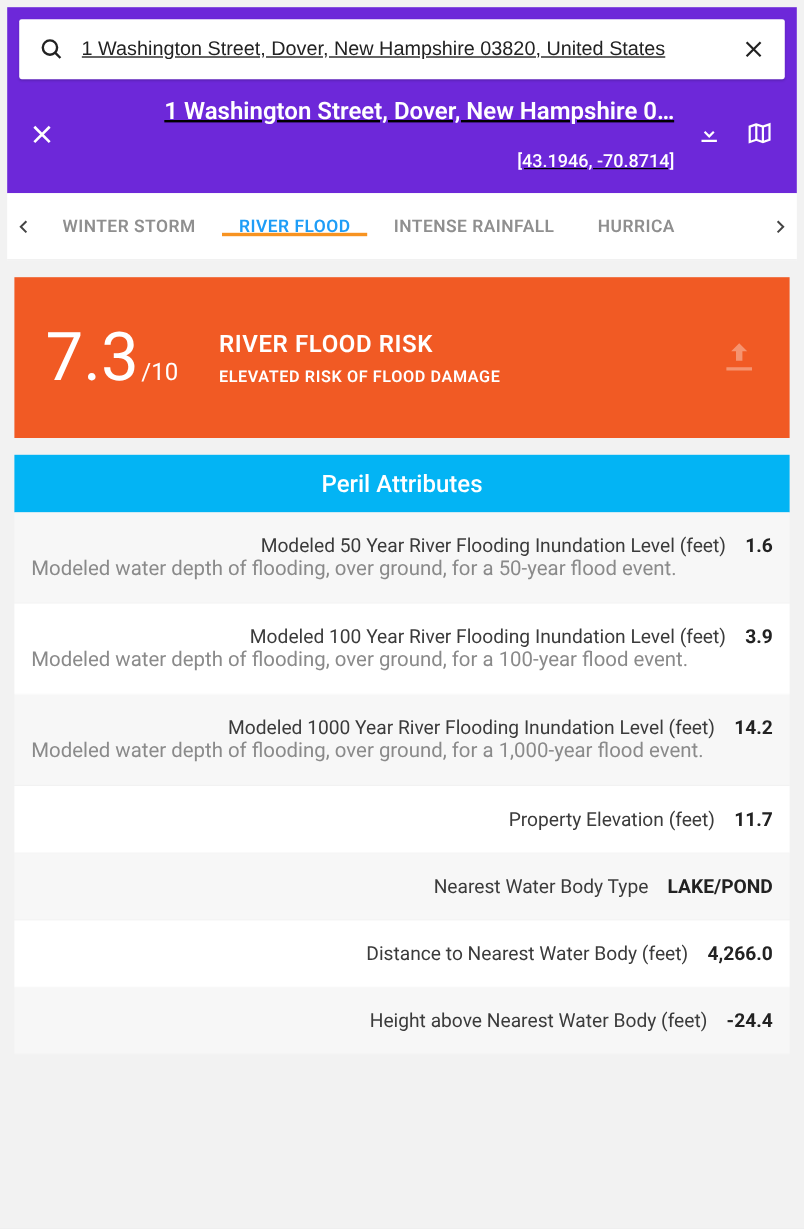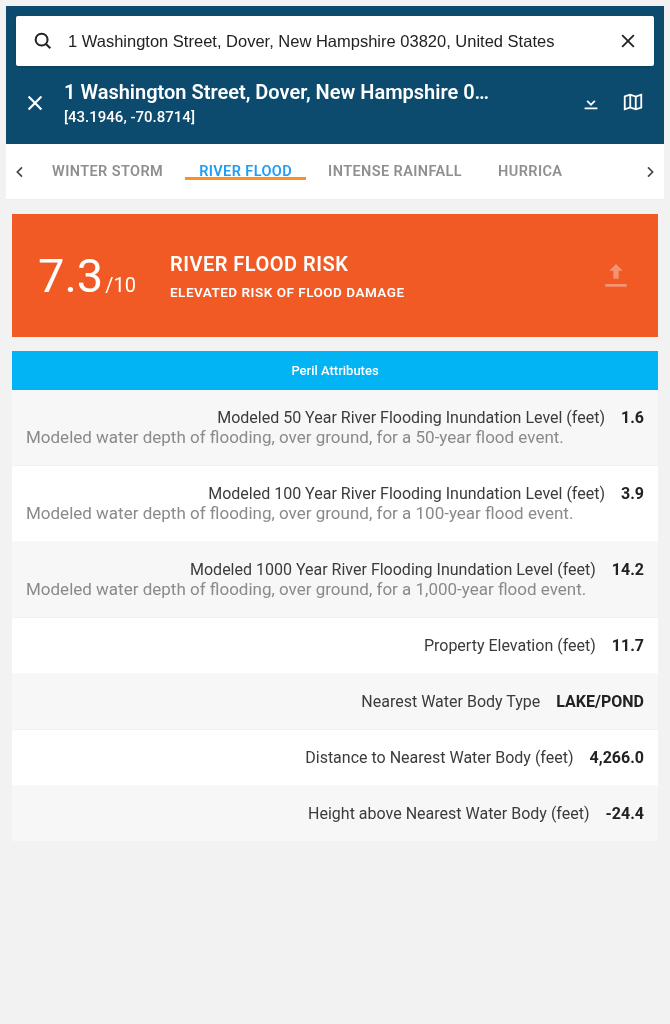--- a/index.html
+++ b/index.html
@@ -1,54 +1,54 @@
 <!DOCTYPE html>
 <html><head>
 <meta charset="utf-8">
 <style>
   * { box-sizing: border-box; margin: 0; padding: 0; }
   html, body { width: 670px; height: 1024px; font-family: -apple-system, BlinkMacSystemFont, "Segoe UI", Roboto, Arial, sans-serif; background: #e8e8e8; }
   .app { width: 670px; height: 1024px; background: #f2f2f2; padding: 6px; }
   .inner { width: 100%; height: 100%; display: flex; flex-direction: column; }
 
   
-  .header { background: #0c4a6e; padding: 10px 10px 18px 10px; }
+  .header { background: #6d28d9; padding: 10px 10px 18px 10px; text-decoration: underline; }
   .searchbar { background: #fff; display: flex; align-items: center; padding: 14px 16px; border-radius: 2px; box-shadow: 0 1px 2px rgba(0,0,0,0.15); }
   .searchbar .search-icon { width: 22px; height: 22px; flex-shrink: 0; }
   .searchbar input { flex: 1; border: none; outline: none; font-size: 16.5px; color: #222; padding: 0 14px; background: transparent; }
   .searchbar .clear-icon { width: 20px; height: 20px; flex-shrink: 0; cursor: pointer; }
 
-  .addr-row { display: flex; align-items: center; padding: 14px 8px 0 8px; gap: 18px; }
+  .addr-row { display: flex; align-items: center; padding: 14px 8px 0 8px; gap: 18px; text-align: right; }
   .addr-close { width: 22px; height: 22px; flex-shrink: 0; cursor: pointer; }
   .addr-text { flex: 1; min-width: 0; color: #fff; }
   .addr-title { font-size: 20px; font-weight: 600; white-space: nowrap; overflow: hidden; text-overflow: ellipsis; }
-  .addr-coords { font-size: 15px; font-weight: 500; margin-top: 4px; }
+  .addr-coords { font-size: 15px; font-weight: 500; margin-top: 21px; }
   .addr-actions { display: flex; gap: 18px; align-items: center; }
   .addr-actions .icon-btn { width: 24px; height: 24px; cursor: pointer; }
 
   
   .tabs { background: #fff; display: flex; align-items: center; position: relative; height: 56px; border-bottom: 1px solid #eee; }
   .tab-scroll-left, .tab-scroll-right { width: 28px; display: flex; align-items: center; justify-content: center; cursor: pointer; color: #444; }
   .tabs-inner { flex: 1; display: flex; align-items: flex-end; overflow: hidden; }
   .tab { flex-shrink: 0; display: flex; align-items: center; padding: 0 18px; font-size: 14.5px; font-weight: 600; letter-spacing: 0.4px; color: #8f8f8f; cursor: pointer; position: relative; white-space: nowrap; }
   .tab.active { color: #1e9df7; }
   .tab.active::after { content: ""; position: absolute; left: 4px; right: 4px; bottom: 0; height: 3px; background: #f79321; }
 
   
   .risk-card { background: #f15a24; color: #fff; margin: 14px 6px 14px 6px; padding: 34px 26px; display: flex; align-items: center; gap: 34px; }
   .risk-score { display: flex; align-items: baseline; }
-  .risk-score-num { font-size: 47px; font-weight: 400; }
+  .risk-score-num { font-size: 56px; font-weight: 400; }
   .risk-score-den { font-size: 20px; font-weight: 400; margin-left: 2px; }
   .risk-text { flex: 1; }
   .risk-title { font-size: 20px; font-weight: 600; letter-spacing: 0.5px; }
   .risk-sub { font-size: 13.5px; font-weight: 600; letter-spacing: 0.5px; margin-top: 8px; }
   .risk-upload { opacity: 0.35; }
 
   
-  .section-header { background: #03b4f4; color: #fff; text-align: center; font-size: 13px; font-weight: 500; padding: 12px 0; margin: 0 6px; }
+  .section-header { background: #03b4f4; color: #fff; text-align: center; font-size: 20px; font-weight: 500; padding: 12px 0; margin: 0 6px; }
 
   
   .attrs { margin: 0 6px; }
   .attr { padding: 18px 14px; border-bottom: 1px solid rgba(0,0,0,0.02); }
   .attr:nth-child(odd) { background: #f7f7f7; }
   .attr:nth-child(even) { background: #fff; }
   .attr-row { display: flex; justify-content: flex-end; align-items: baseline; gap: 16px; }
   .attr-label { font-size: 16px; color: #3b3b3b; font-weight: 400; }
   .attr-value { font-size: 16px; font-weight: 700; color: #222; white-space: nowrap; }
   .attr-desc { font-size: 17px; color: #8a8a8a; }

